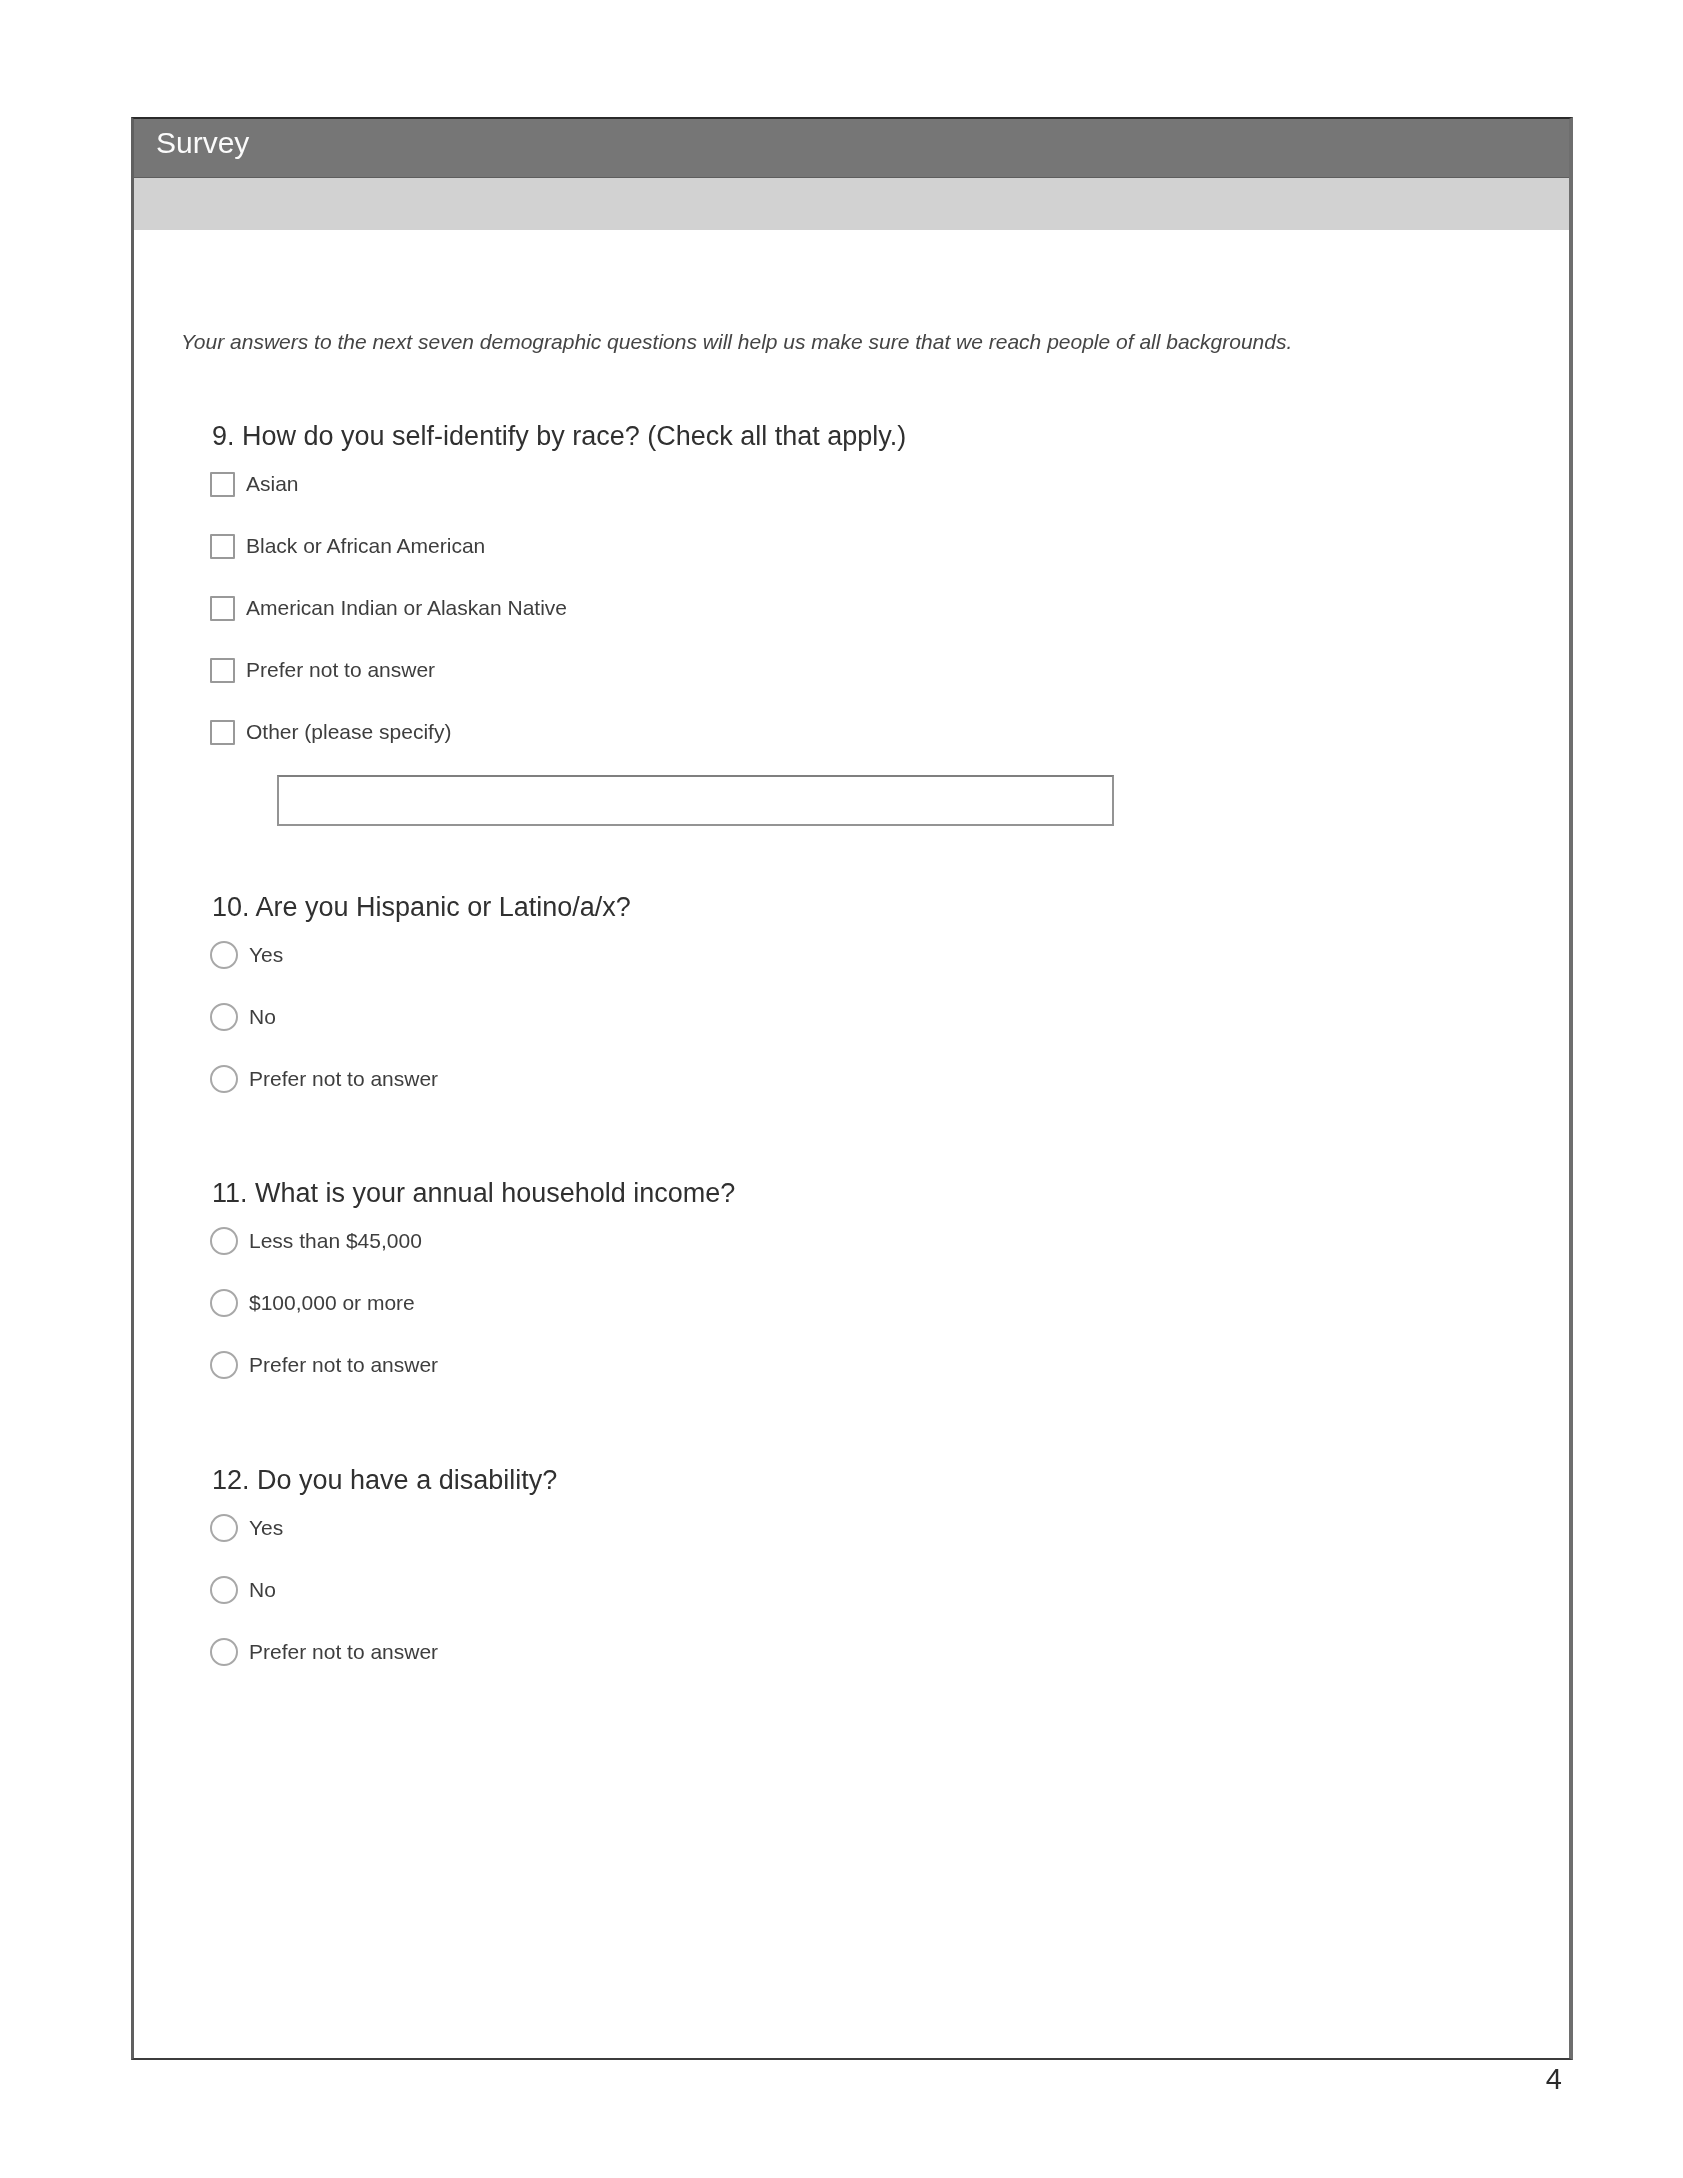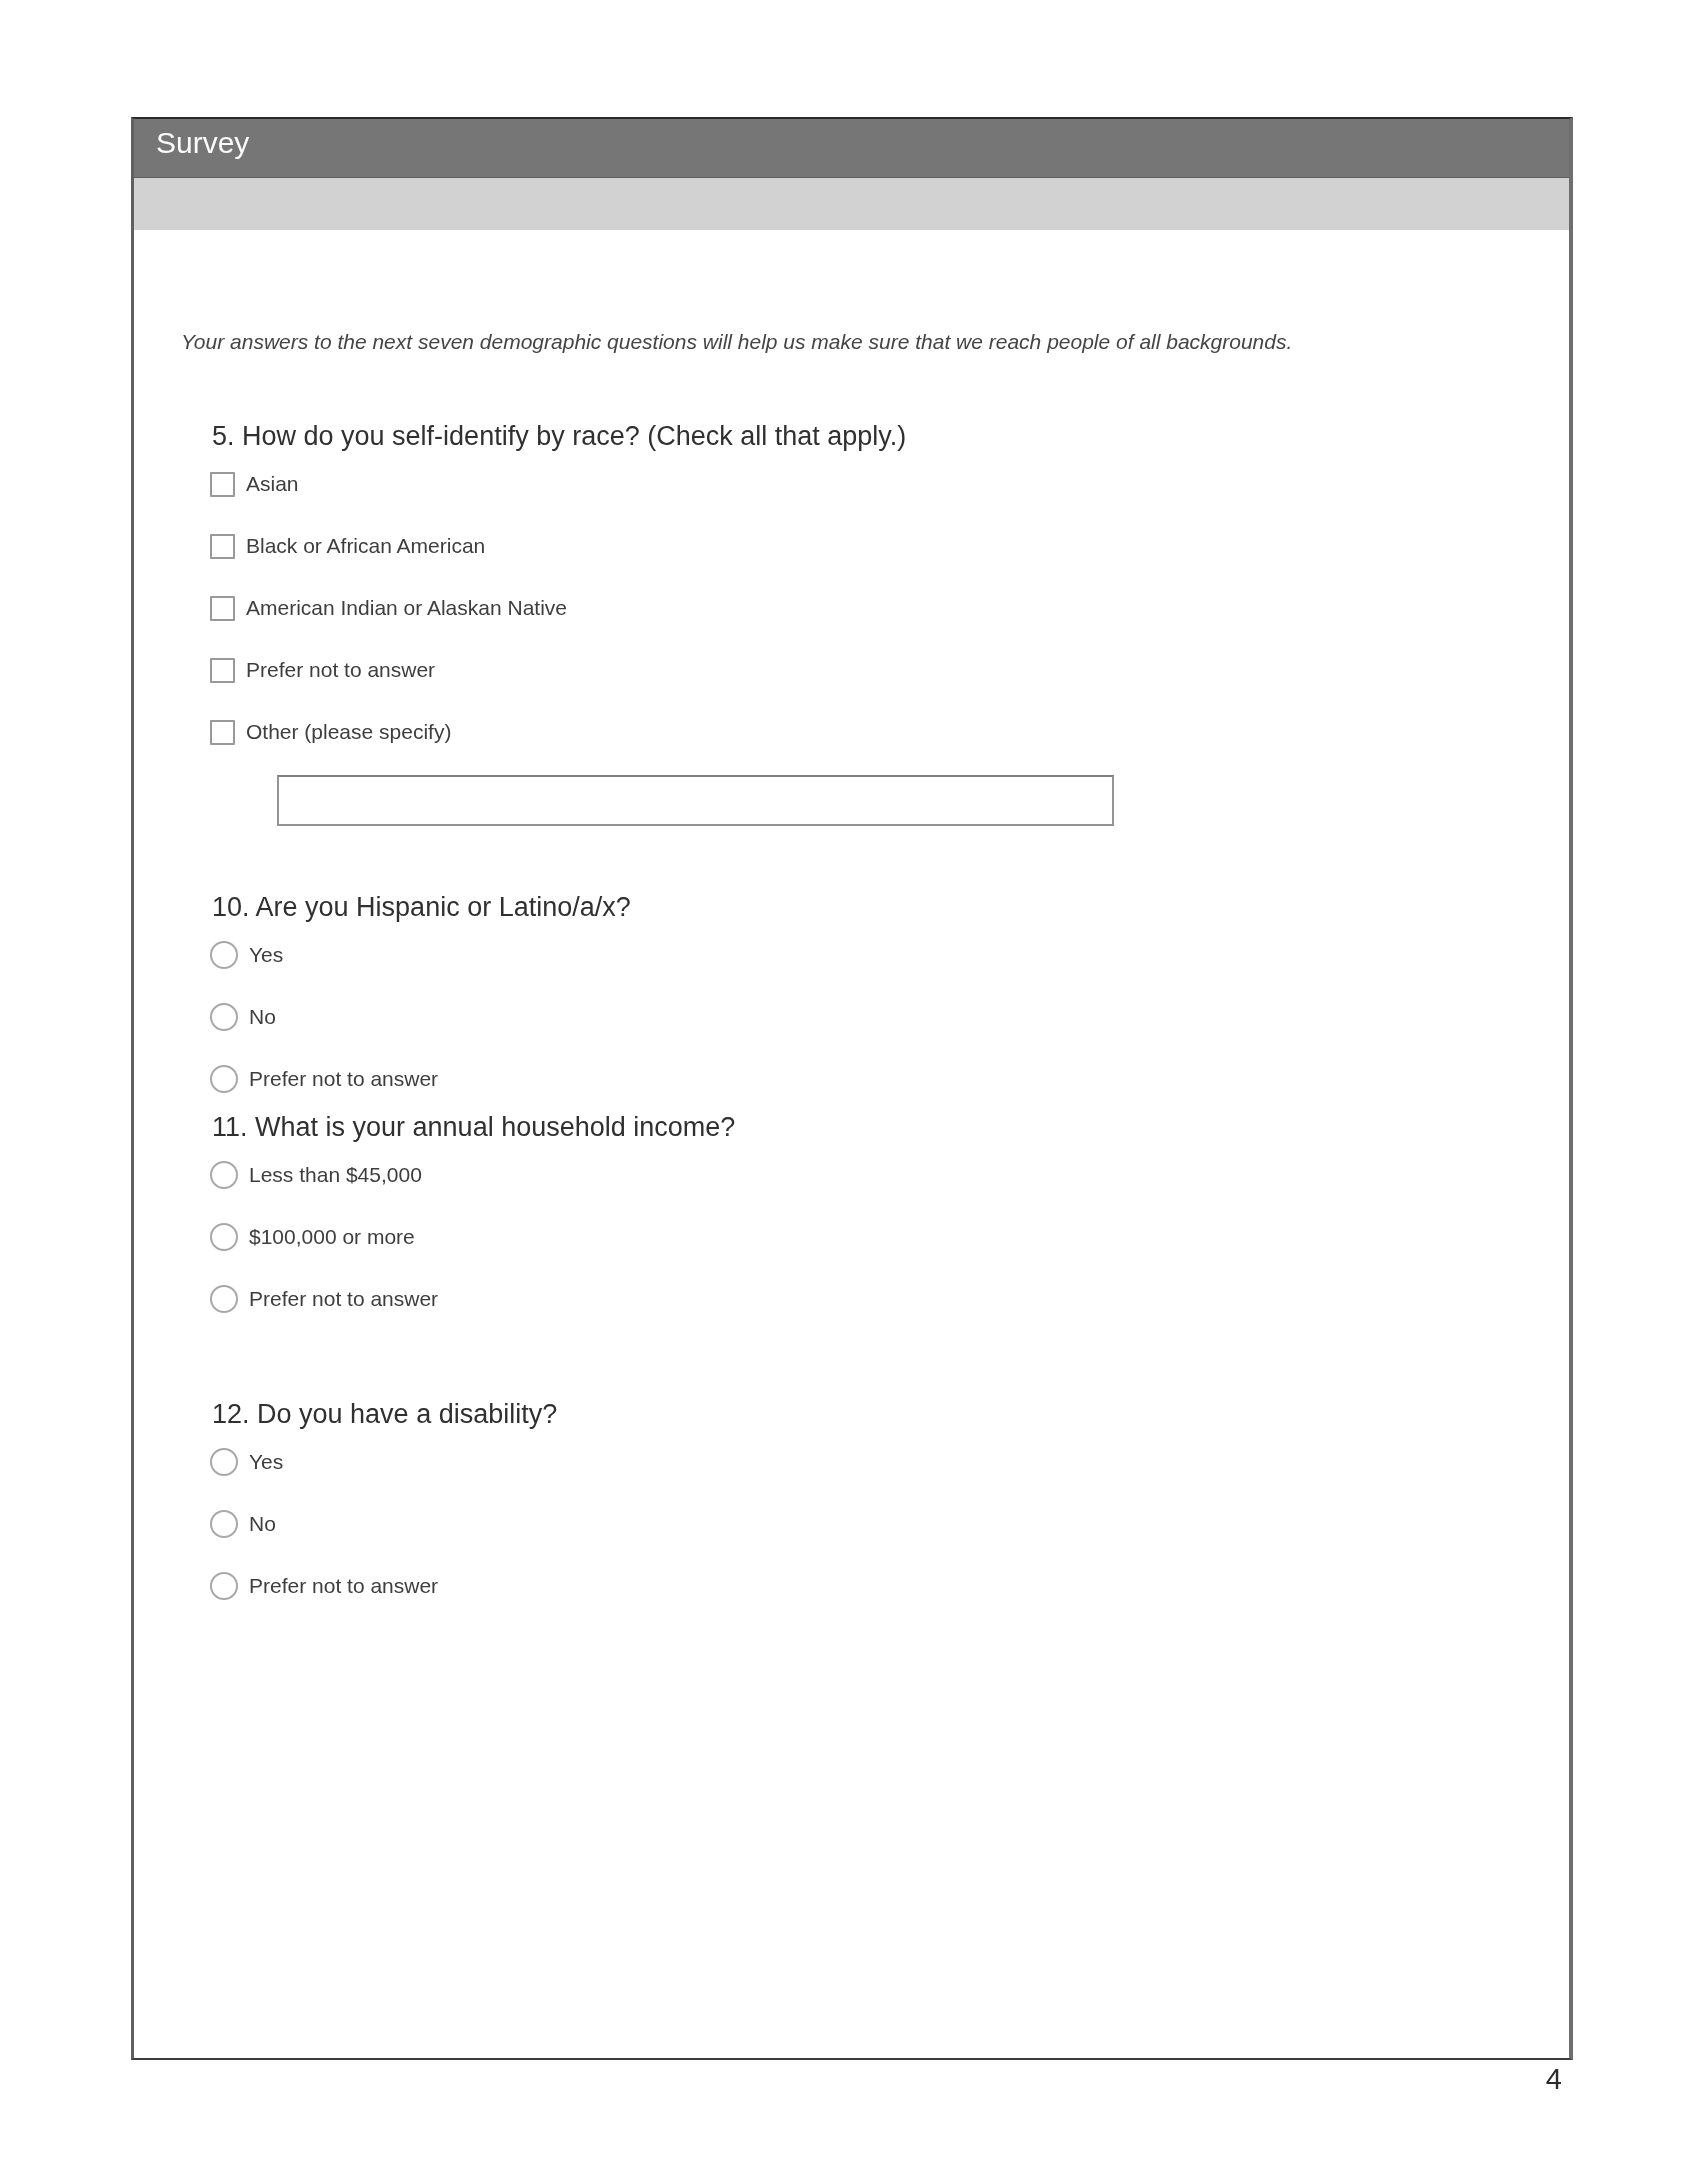--- a/index.html
+++ b/index.html
@@ -54,21 +54,21 @@
   }
   .question { margin: 0; }
   .q-title {
     margin-left: 78px;
     font-size: 27px;
     line-height: 34px;
     color: #303030;
   }
   .q-title.qt-9  { margin-top: 65px; }
   .q-title.qt-10 { margin-top: 64px; }
-  .q-title.qt-11 { }
+  .q-title.qt-11 { margin-top: 66px; }
   .q-title.qt-12 { margin-top: 67px; }
   .option-row {
     margin-left: 76px;
     height: 62px;
     display: flex;
     align-items: center;
   }
   .box-checkbox {
     width: 25px;
     height: 25px;
@@ -121,21 +121,21 @@
 <body>
 
 <div class="page-box">
   <div class="title-bar">
     <span class="title-text">Survey</span>
   </div>
   <div class="sub-bar"></div>
   <div class="intro">Your answers to the next seven demographic questions will help us make sure that we reach people of all backgrounds.</div>
   <div id="questions">
       <div class="question">
-        <div class="q-title qt-9">5. How do you self-identify by race? (Check all that apply.)</div>
+        <div class="q-title qt-9">9. How do you self-identify by race? (Check all that apply.)</div>
         <div class="option-row">
           <span class="box-checkbox"></span>
           <span class="opt-label">Asian</span>
         </div>
         <div class="option-row">
           <span class="box-checkbox"></span>
           <span class="opt-label">Black or African American</span>
         </div>
         <div class="option-row">
           <span class="box-checkbox"></span>

